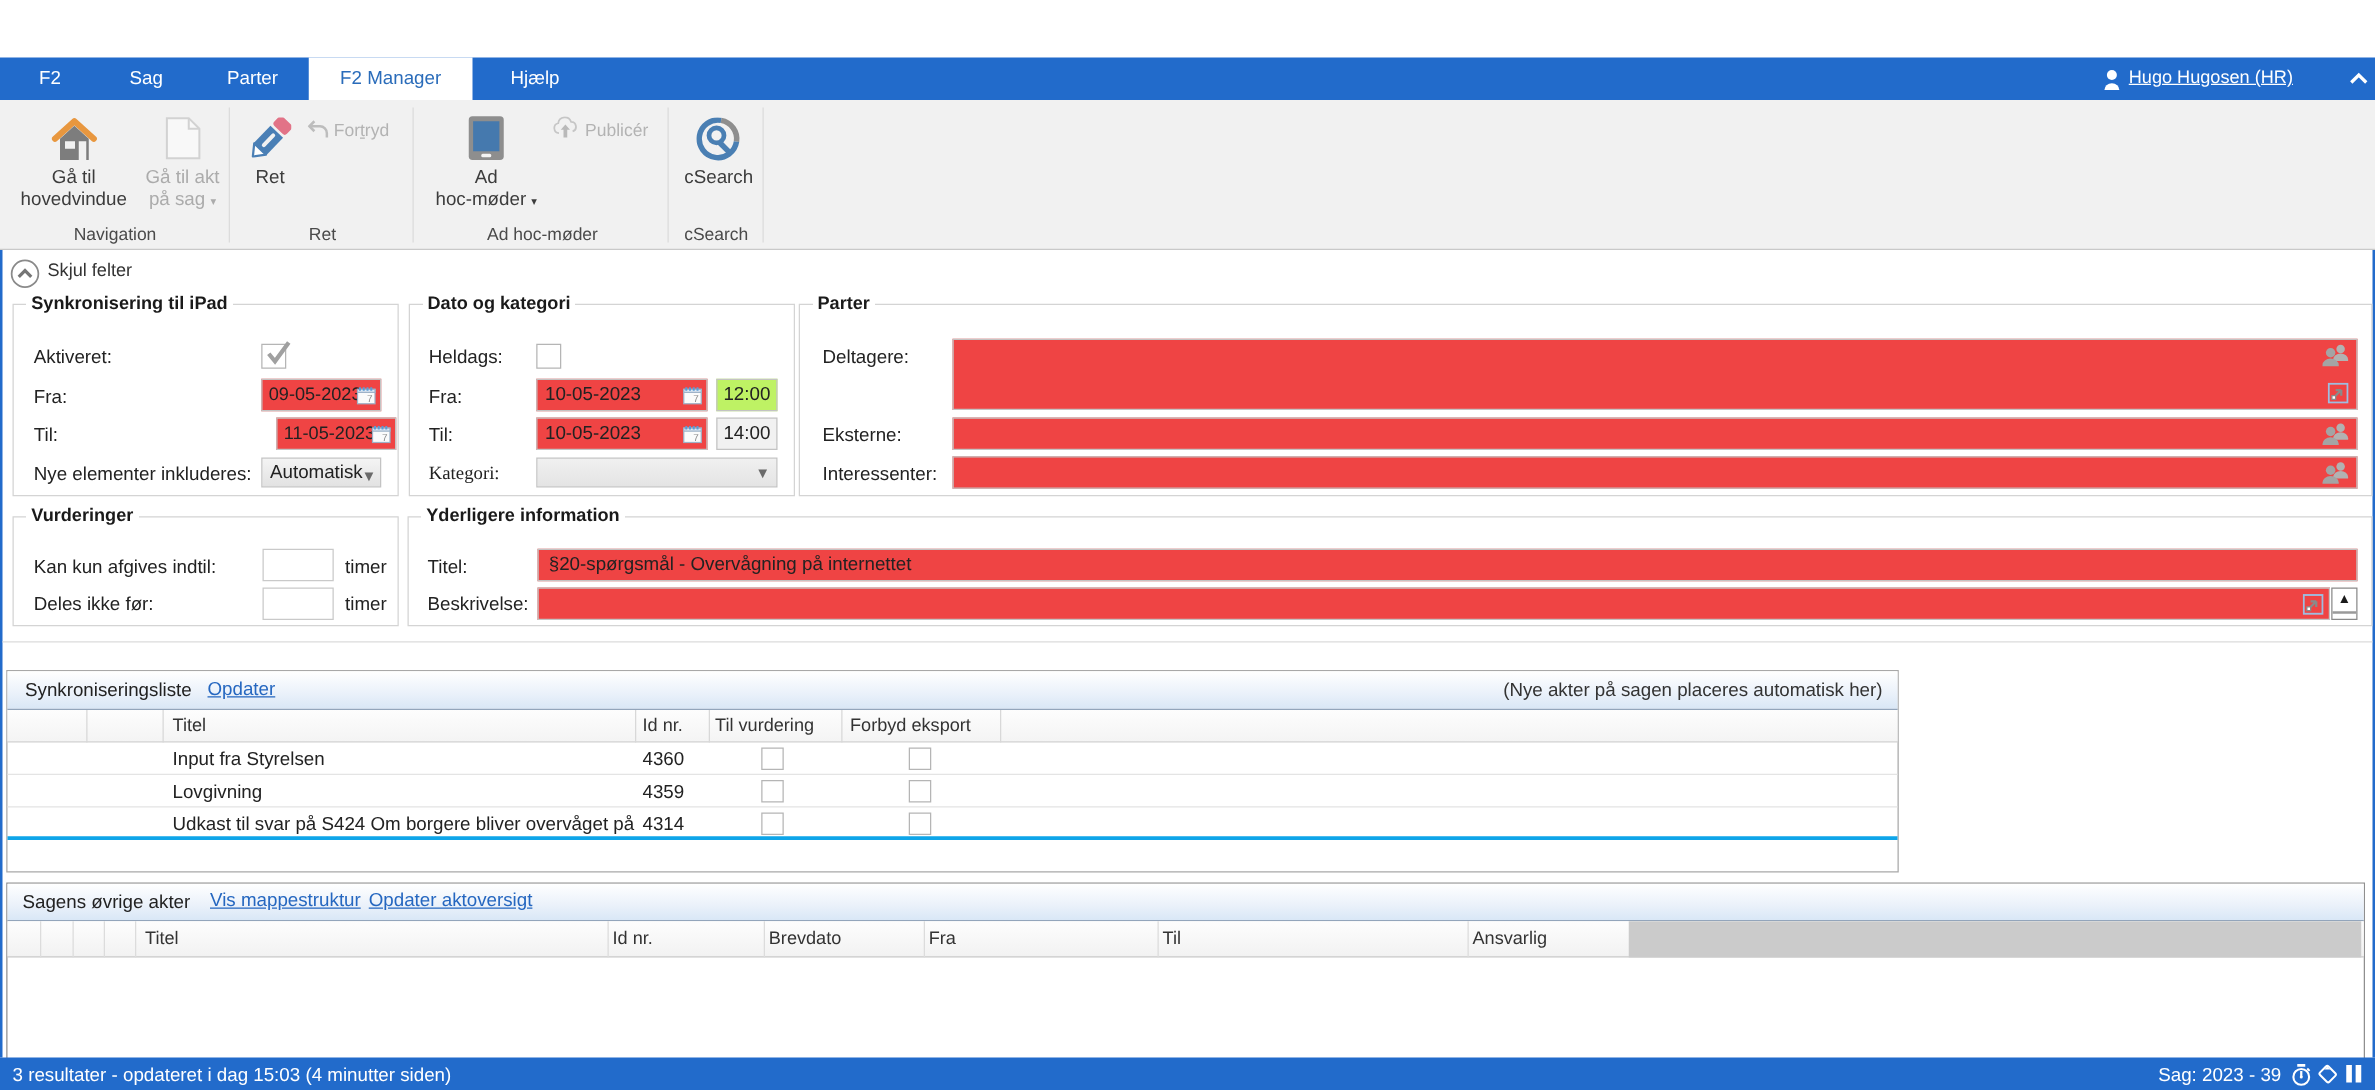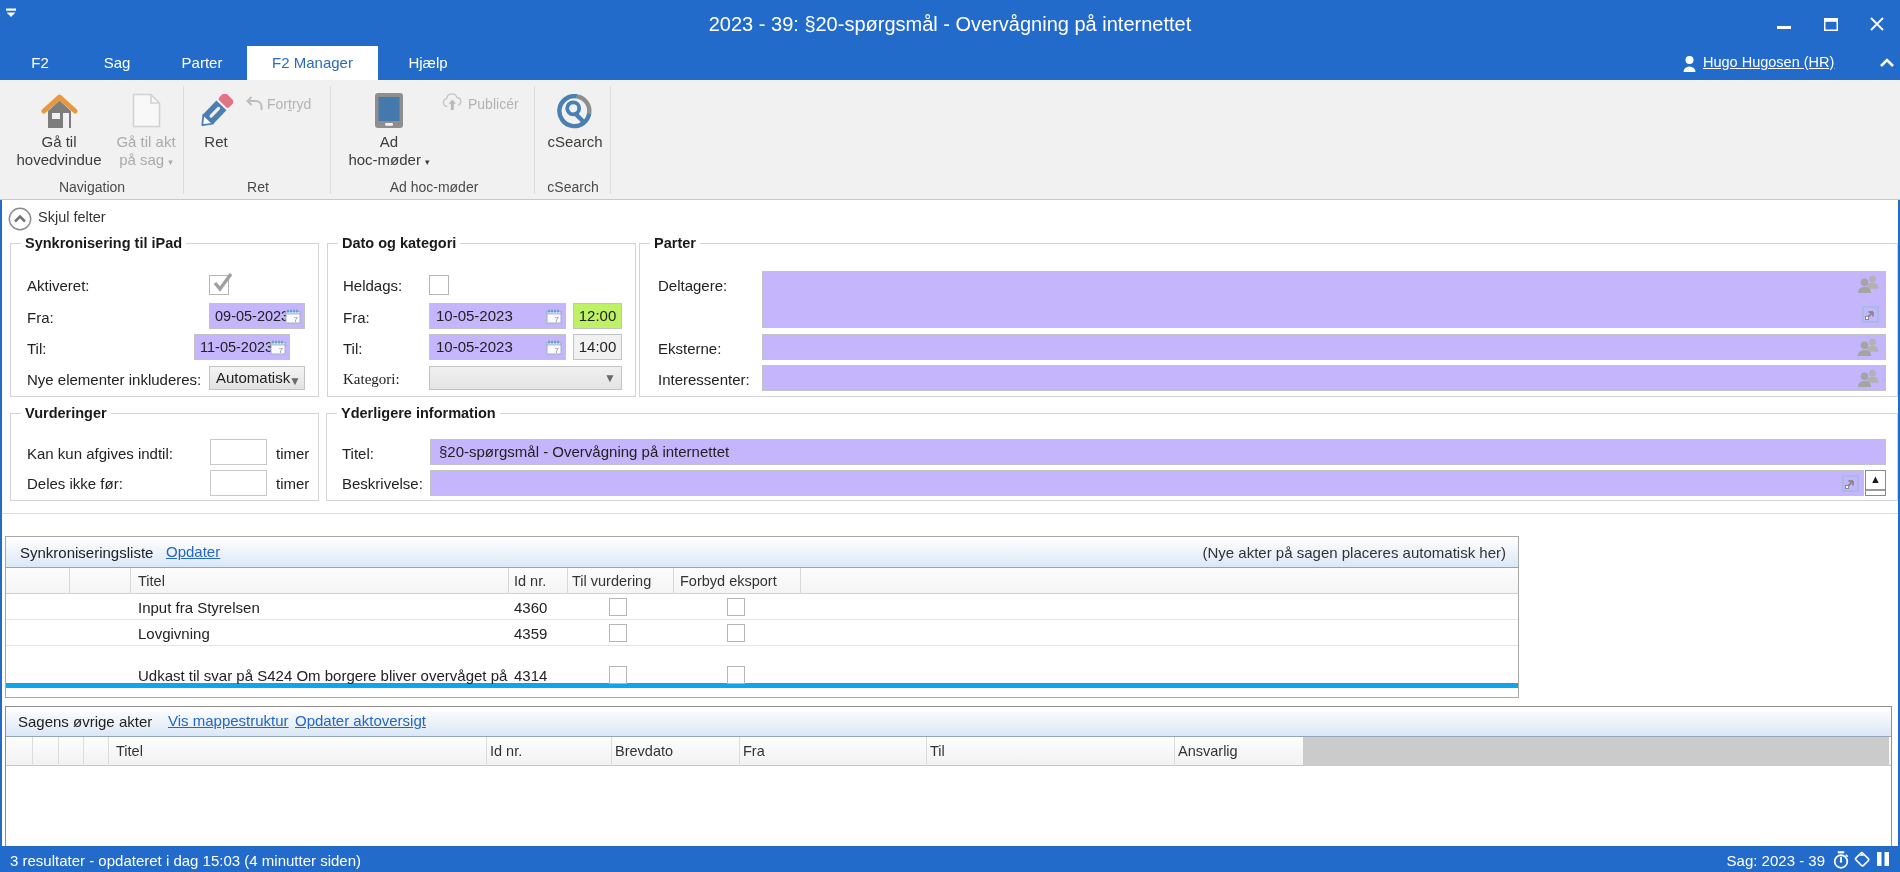--- a/index.html
+++ b/index.html
@@ -12,50 +12,33 @@
 .tabactive{position:absolute;left:247px;top:0;width:131px;height:34px;background:#ffffff;color:#2a6cba;font-size:15px;text-align:center;line-height:33px;}
 .ribbon{left:0;top:80px;width:1900px;height:120px;background:#f1f1f1;border-bottom:1px solid #c9c9c9;box-sizing:border-box;}
 .rsep{position:absolute;top:6px;width:1px;height:108px;background:#dcdcdc;}
 .blab{position:absolute;font-size:15px;color:#3c3c3c;text-align:center;line-height:18px;}
 .glab{position:absolute;top:99px;font-size:14px;color:#4a4a4a;text-align:center;}
 .gray{color:#ababab;}
 .content{left:0;top:200px;width:1900px;height:646px;background:#ffffff;border-left:2px solid #226bcb;border-right:2px solid #226bcb;box-sizing:border-box;}
 fieldset{position:absolute;border:1px solid #d4d4d4;margin:0;padding:0;}
 legend{font-size:14.5px;font-weight:bold;color:#1a1a1a;margin-left:10px;padding:0 4px;}
 .flab{position:absolute;font-size:15px;color:#222;}
-.inp{position:absolute;background:#c4b5fd;border:1px solid #c3c3c3;box-sizing:border-box;font-size:15px;color:#222;white-space:nowrap;overflow:hidden;}
+.inp{position:absolute;background:#ef4444;border:1px solid #c3c3c3;box-sizing:border-box;font-size:15px;color:#222;white-space:nowrap;overflow:hidden;}
 .winp{position:absolute;background:#ffffff;border:1px solid #c9c9c9;box-sizing:border-box;}
 .cb{position:absolute;width:20px;height:20px;background:#fff;border:1px solid #b5b5b5;box-sizing:border-box;}
 .link{color:#2567c0;text-decoration:underline;}
 .phead{background:linear-gradient(#ffffff,#eaf1fa 60%,#d9e7f6);}
 .th{position:absolute;font-size:14.5px;color:#333;white-space:nowrap;}
 .td{position:absolute;font-size:15px;color:#222;white-space:nowrap;}
 .statusbar{left:0;top:846px;width:1900px;height:26px;background:#226bcb;color:#fff;font-size:15px;}
 </style>
 </head>
 <body>
 <div id="app">
 
-<div class="abs titlebar">
-  <div class="abs" style="left:0;top:13px;width:1900px;text-align:center;color:#fff;font-size:20px;">2023 - 39: §20-spørgsmål - Overvågning på internettet</div>
-  <svg class="abs" style="left:5px;top:8px;" width="12" height="10" viewBox="0 0 12 10">
-        <rect x="1" y="0.5" width="10" height="2.2" fill="#fff"></rect>
-        <path d="M1.6 4.5 h8.8 l-4.4 4.6 z" fill="#fff"></path>
-      </svg>
-  <svg class="abs" style="left:1776px;top:16px;" width="16" height="16" viewBox="0 0 16 16">
-        <rect x="1" y="10" width="14" height="3" fill="#fff"></rect>
-      </svg>
-  <svg class="abs" style="left:1823px;top:16px;" width="16" height="16" viewBox="0 0 16 16">
-        <rect x="1.75" y="2.75" width="12.5" height="11.5" fill="none" stroke="#fff" stroke-width="1.5"></rect>
-        <rect x="1" y="2" width="14" height="3.8" fill="#fff"></rect>
-      </svg>
-  <svg class="abs" style="left:1869px;top:16px;" width="16" height="16" viewBox="0 0 16 16">
-        <path d="M2 2 L14 14 M14 2 L2 14" stroke="#fff" stroke-width="1.8"></path>
-      </svg>
-</div>
 
 <div class="abs tabsrow">
   <span class="tab" style="left:14px;width:52px;">F2</span>
   <span class="tab" style="left:88px;width:58px;">Sag</span>
   <span class="tab" style="left:168px;width:68px;">Parter</span>
   <div class="tabactive">F2 Manager</div>
   <span class="tab" style="left:398px;width:60px;">Hjælp</span>
   <svg class="abs" style="left:1682px;top:9px;" width="15" height="19" viewBox="0 0 15 19">
         <circle cx="7.5" cy="5" r="4" fill="#fff"></circle>
         <path d="M1.5 17 a6 5.5 0 0 1 12 0 z" fill="#fff"></path>
@@ -150,21 +133,21 @@
           <rect x="1" y="2.5" width="14" height="2.4" fill="#dce8f4" stroke="#9eb2c8" stroke-width="1"></rect>
           <g stroke="#5b9bd5" stroke-width="1.6">
             <path d="M3 3.5 V0.8"></path>
             <path d="M6 3.5 V0.8"></path>
             <path d="M9 3.5 V0.8"></path>
             <path d="M12 3.5 V0.8"></path>
           </g>
           <text x="8.5" y="12.5" font-size="8" fill="#8a8a8a" font-family="Liberation Sans">7</text>
         </svg></div>
   <div class="flab" style="left:25px;top:140px;">Til:</div>
-  <div class="inp" style="left:192px;top:134px;width:96px;height:26px;line-height:24px;padding-left:5px;font-size:14.5px;">11-05-2023<svg style="position:absolute;right:3px;top:5px;" width="16" height="15" viewBox="0 0 16 15">
+  <div class="inp" style="left:219px;top:134px;width:96px;height:26px;line-height:24px;padding-left:5px;font-size:14.5px;">11-05-2023<svg style="position:absolute;right:3px;top:5px;" width="16" height="15" viewBox="0 0 16 15">
           <rect x="1" y="2.5" width="14" height="11.5" fill="#fbfbfb" stroke="#9eb2c8" stroke-width="1"></rect>
           <rect x="1" y="2.5" width="14" height="2.4" fill="#dce8f4" stroke="#9eb2c8" stroke-width="1"></rect>
           <g stroke="#5b9bd5" stroke-width="1.6">
             <path d="M3 3.5 V0.8"></path>
             <path d="M6 3.5 V0.8"></path>
             <path d="M9 3.5 V0.8"></path>
             <path d="M12 3.5 V0.8"></path>
           </g>
           <text x="8.5" y="12.5" font-size="8" fill="#8a8a8a" font-family="Liberation Sans">7</text>
         </svg></div>
@@ -296,21 +279,21 @@
       <div class="td" style="left:508px;top:5px;">4360</div>
       <div class="cb" style="left:603px;top:4px;width:18px;height:18px;"></div>
       <div class="cb" style="left:721px;top:4px;width:18px;height:18px;"></div>
     </div>
     <div style="position:absolute;left:0;top:83px;width:100%;height:26px;border-bottom:1px solid #e4e4e4;box-sizing:border-box;">
       <div class="td" style="left:132px;top:5px;">Lovgivning</div>
       <div class="td" style="left:508px;top:5px;">4359</div>
       <div class="cb" style="left:603px;top:4px;width:18px;height:18px;"></div>
       <div class="cb" style="left:721px;top:4px;width:18px;height:18px;"></div>
     </div>
-    <div style="position:absolute;left:0;top:109px;width:100%;height:26px;border-bottom:5px solid #0ea5e9;box-sizing:border-box;margin-top:16px;">
+    <div style="position:absolute;left:0;top:109px;width:100%;height:26px;border-bottom:3px solid #0ea5e9;box-sizing:border-box;">
       <div class="td" style="left:132px;top:5px;width:371px;overflow:hidden;">Udkast til svar på S424 Om borgere bliver overvåget på</div>
       <div class="td" style="left:508px;top:5px;">4314</div>
       <div class="cb" style="left:603px;top:4px;width:18px;height:18px;"></div>
       <div class="cb" style="left:721px;top:4px;width:18px;height:18px;"></div>
     </div>
   </div>
 
   <div class="abs" style="left:3px;top:506px;width:1887px;height:337px;border:1px solid #8f8f8f;box-sizing:border-box;">
     <div class="phead" style="position:absolute;left:0;top:0;width:100%;height:30px;border-bottom:1px solid #93a5bb;box-sizing:border-box;">
       <span style="position:absolute;left:12px;top:6px;font-size:15px;color:#222;">Sagens øvrige akter</span>

